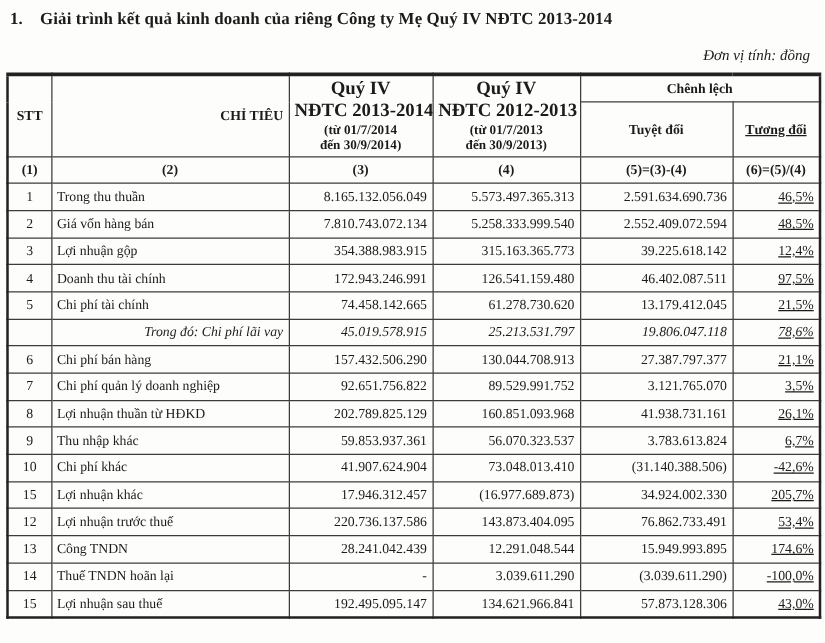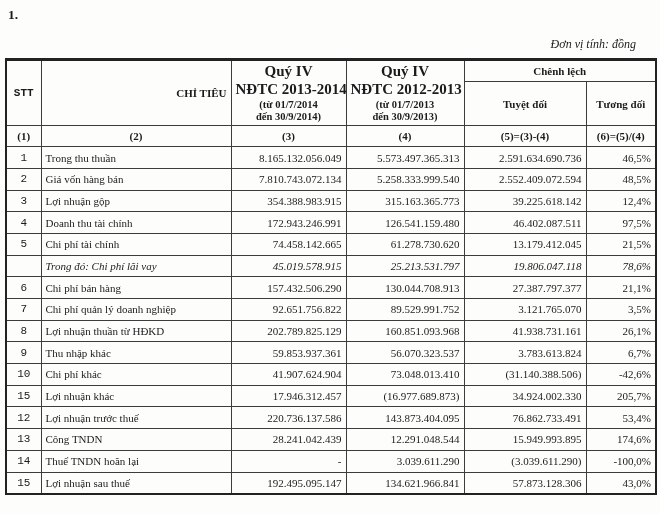--- a/index.html
+++ b/index.html
@@ -14,21 +14,21 @@
 
   .title-line {
     position: absolute; top: 7px; left: 8px; right: 8px;
     display: flex; align-items: baseline;
     font-weight: bold; font-size: 13.5px; letter-spacing: .1px;
     white-space: nowrap;
   }
   .title-num { width: 24px; flex: 0 0 auto; }
 
   .unit-note {
-    position: absolute; top: 37px; right: 24px;
+    position: absolute; top: 37px; right: 12px;
     font-style: italic; font-size: 12px;
   }
 
   table.report {
     position: absolute; top: 58px; left: 5px;
     width: 650px;
     border-collapse: collapse;
     table-layout: fixed;
     font-size: 11px;
   }
@@ -39,38 +39,39 @@
     white-space: nowrap;
   }
   table.report { border: 2px solid #222; border-top-width: 3px; }
   thead th { font-weight: bold; text-align: center; vertical-align: middle; }
   .hdr-main { height: 22px; }
   .hdr-sub { height: 44px; }
   .hdr-period { font-size: 10.5px; line-height: 1.22; }
   .hdr-period .big { font-size: 15px; }
   .formula-row td { height: 21px; text-align: center; font-weight: bold; }
 
-  .c-stt   { width: 35px;  text-align: center; font-family: Liberation Mono, monospace; }
+  .c-stt   { width: 35px;  text-align: center; }
   .c-label { width: 190px; text-align: left; padding-left: 9px; }
   .c-n1    { width: 115px; }
   .c-n2    { width: 118px; }
   .c-n3    { width: 122px; }
-  .c-pct   { width: 70px;  }
+  .c-pct   { width: 70px; text-decoration: underline;  }
   td.c-n1, td.c-n2, td.c-n3 { text-align: right; padding-right: 9px; }
   td.c-pct { text-align: right; padding-right: 7px; }
   tbody td { height: 21.7px; }
-  tr.italic-row td { font-style: italic; }
+  tr.italic-row td { font-style: italic; text-align: right; }
 </style>
 </head>
 <body>
 
 <div class="page">
 
   <div class="title-line">
     <span class="title-num">1.</span>
+    <span>Giải trình kết quả kinh doanh của riêng Công ty Mẹ Quý IV NĐTC 2013-2014</span>
   </div>
 
   <div class="unit-note">Đơn vị tính: đồng</div>
 
   <table class="report">
     <colgroup>
       <col class="c-stt">
         <col class="c-label">
         <col class="c-n1">
         <col class="c-n2">

